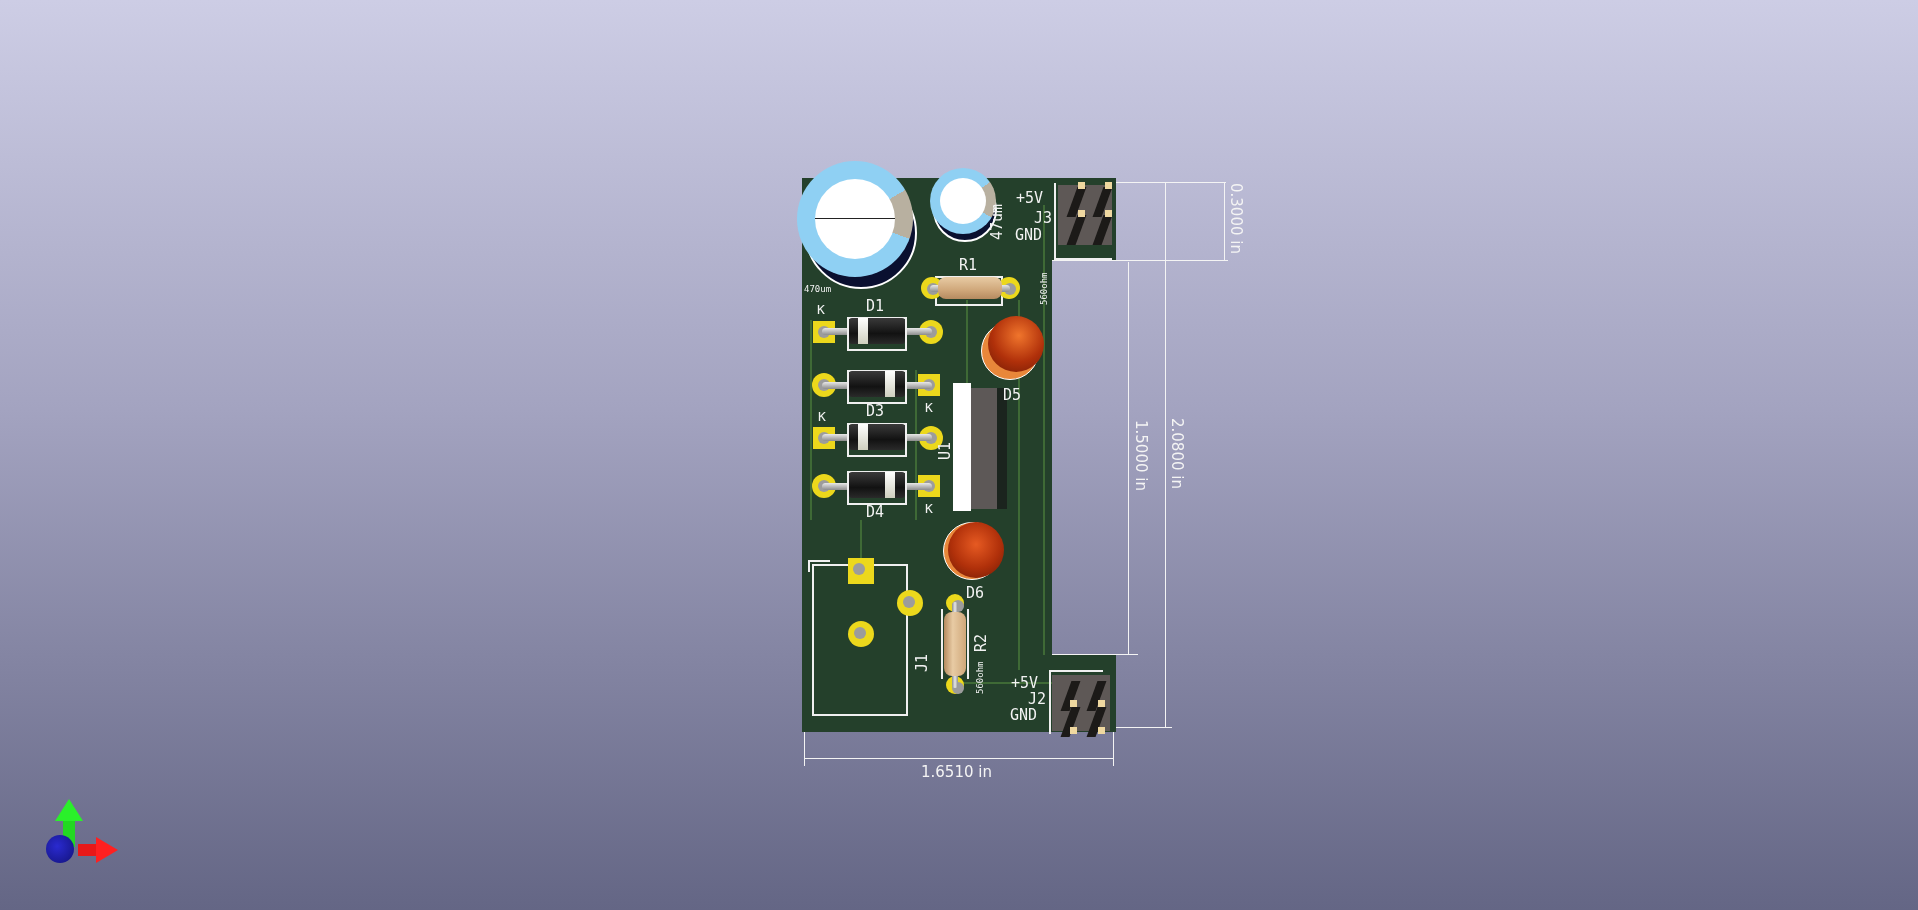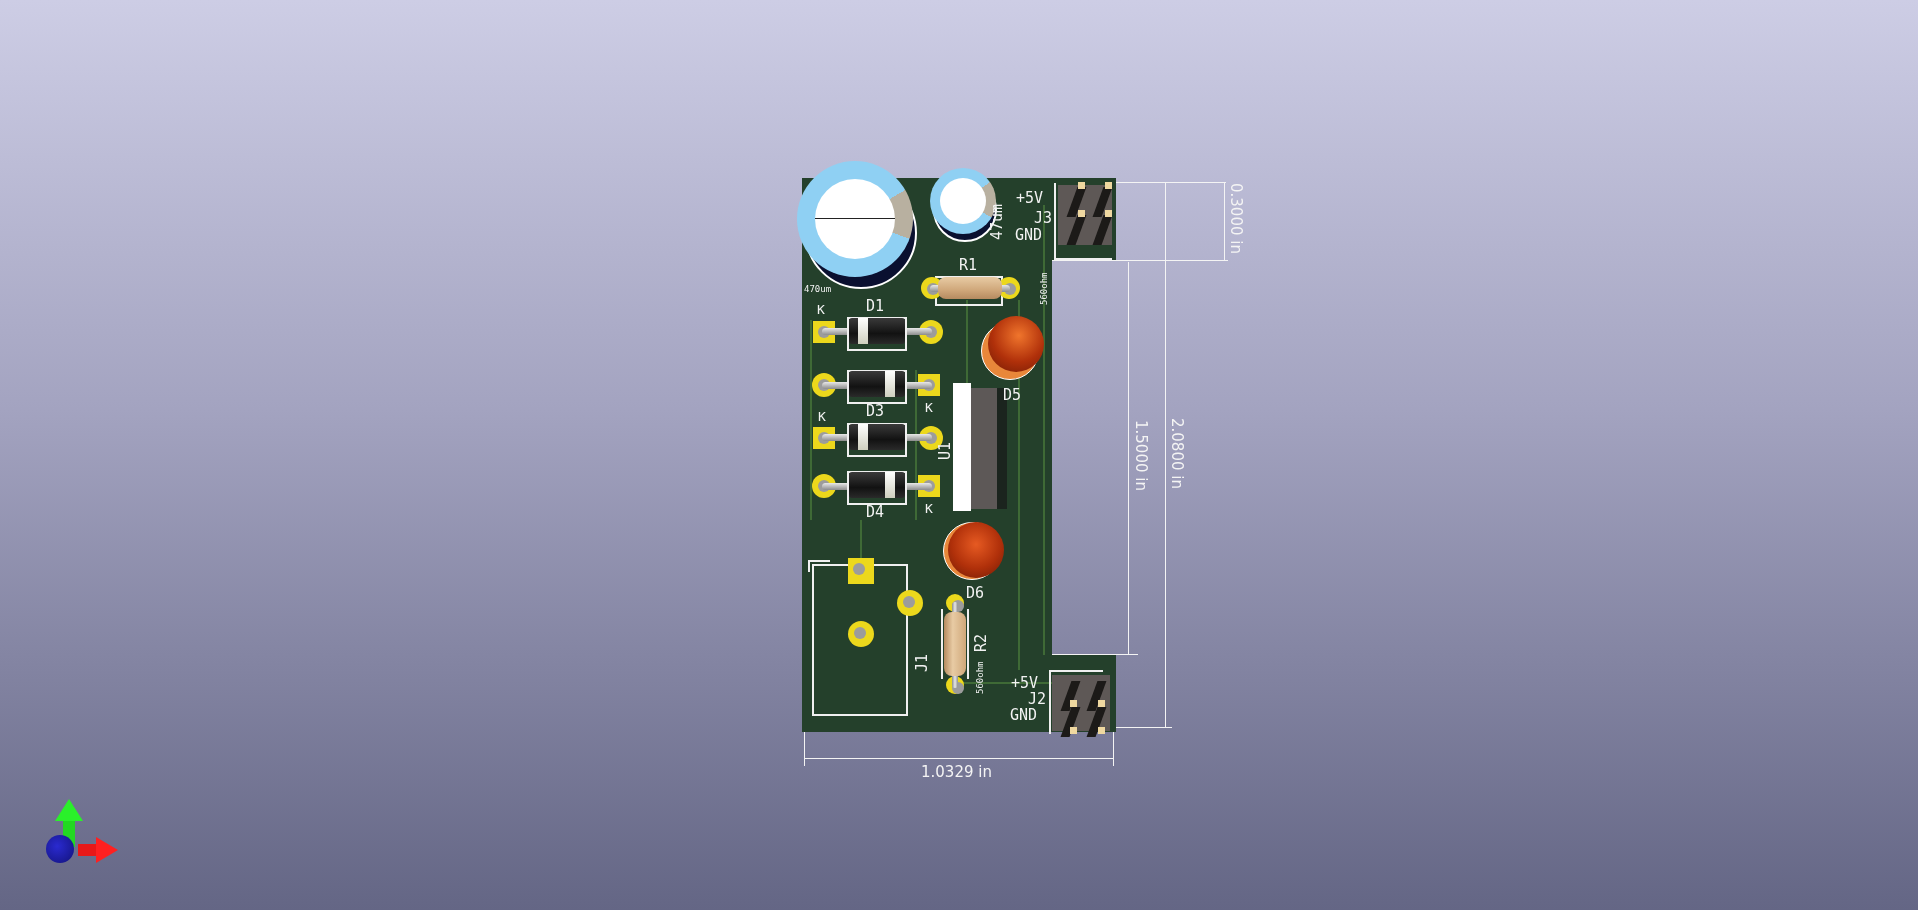--- a/index.html
+++ b/index.html
@@ -167,21 +167,21 @@
     <div class="pin" style="left:40px;top:32px;"></div>
     <div class="pin-tip" style="left:18px;top:25px;"></div>
     <div class="pin-tip" style="left:46px;top:25px;"></div>
     <div class="pin-tip" style="left:18px;top:52px;"></div>
     <div class="pin-tip" style="left:46px;top:52px;"></div>
   </div>
 
   <div class="dim-line" style="left:804px;top:732px;width:1px;height:34px;"></div>
   <div class="dim-line" style="left:1113px;top:732px;width:1px;height:34px;"></div>
   <div class="dim-line" style="left:804px;top:758px;width:310px;height:1px;"></div>
-  <div class="dim-text" style="left:921px;top:763px;">1.0329 in</div>
+  <div class="dim-text" style="left:921px;top:763px;">1.6510 in</div>
 
   <div class="dim-line" style="left:1116px;top:182px;width:110px;height:1px;"></div>
   <div class="dim-line" style="left:1052px;top:260px;width:176px;height:1px;"></div>
   <div class="dim-line" style="left:1224px;top:182px;width:1px;height:79px;"></div>
   <div class="dim-text" style="left:1245px;top:183px;transform:rotate(90deg);transform-origin:left top;">0.3000 in</div>
 
   <div class="dim-line" style="left:1165px;top:182px;width:1px;height:546px;"></div>
   <div class="dim-line" style="left:1116px;top:727px;width:56px;height:1px;"></div>
   <div class="dim-text" style="left:1186px;top:418px;transform:rotate(90deg);transform-origin:left top;">2.0800 in</div>
 

